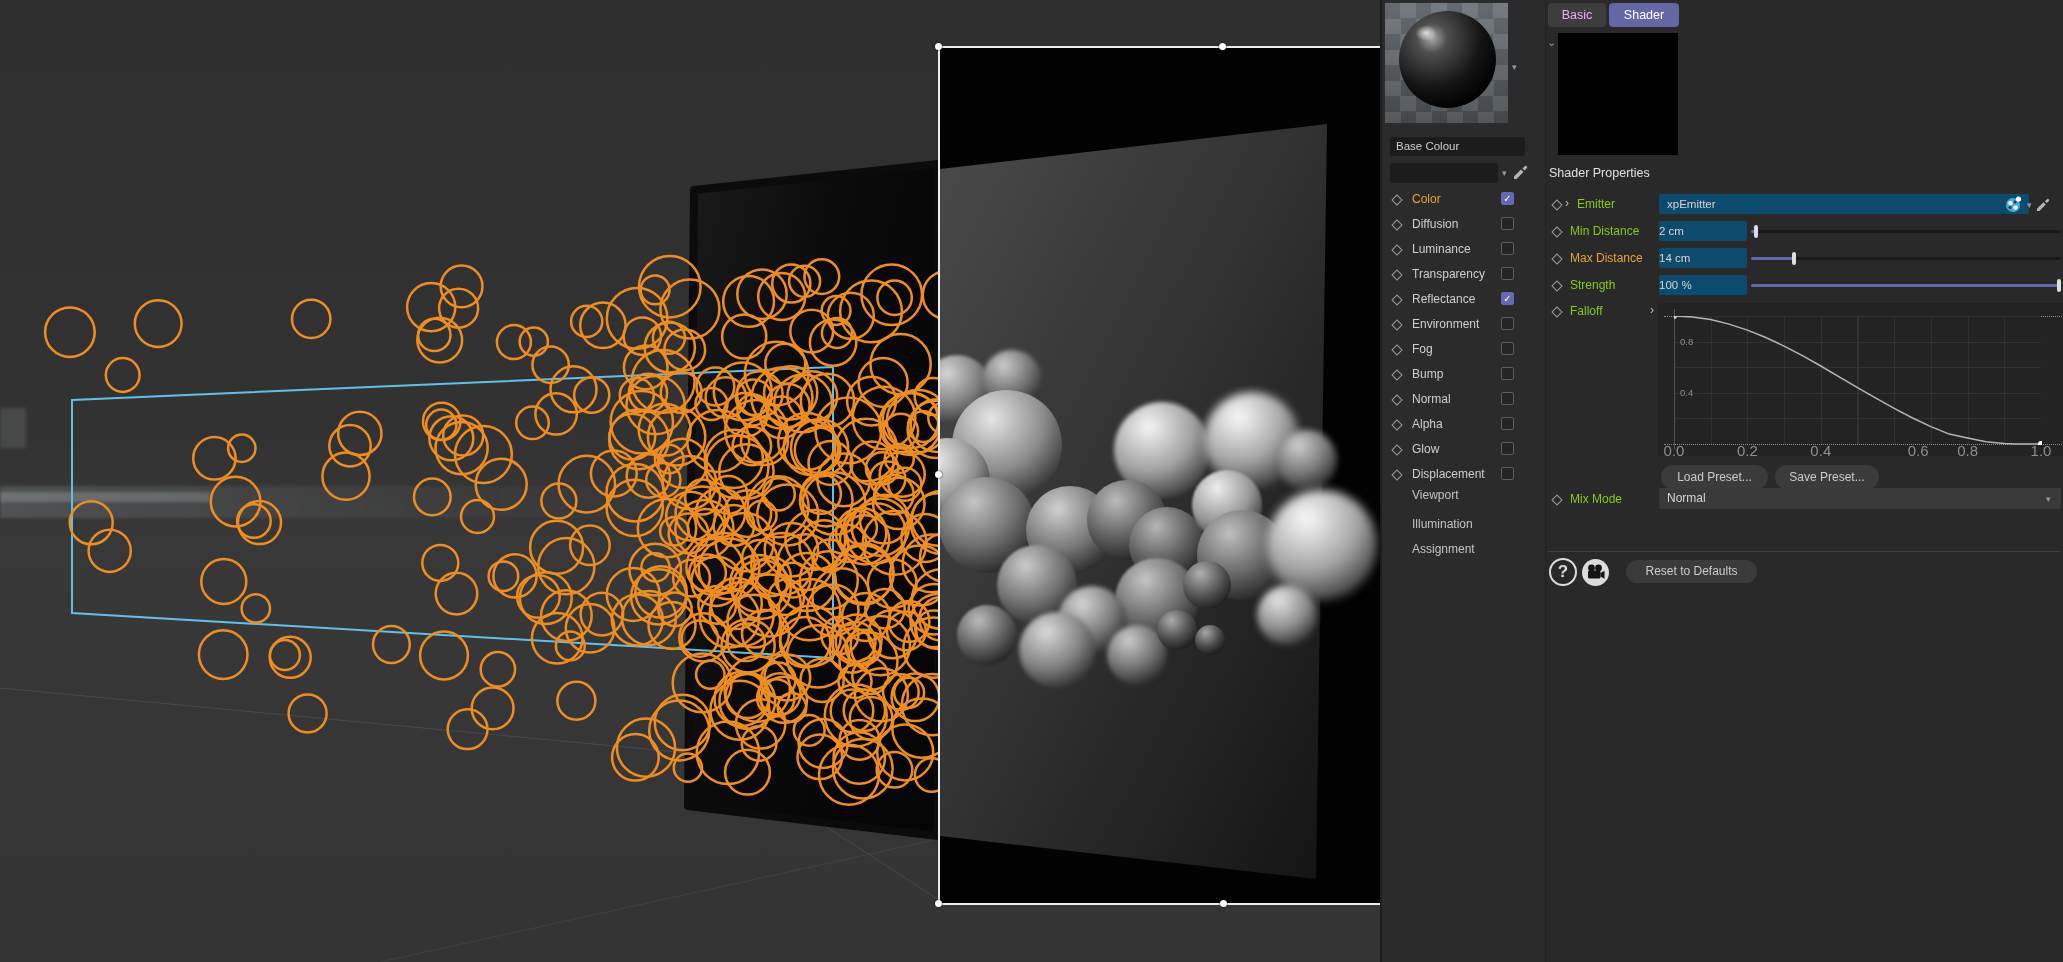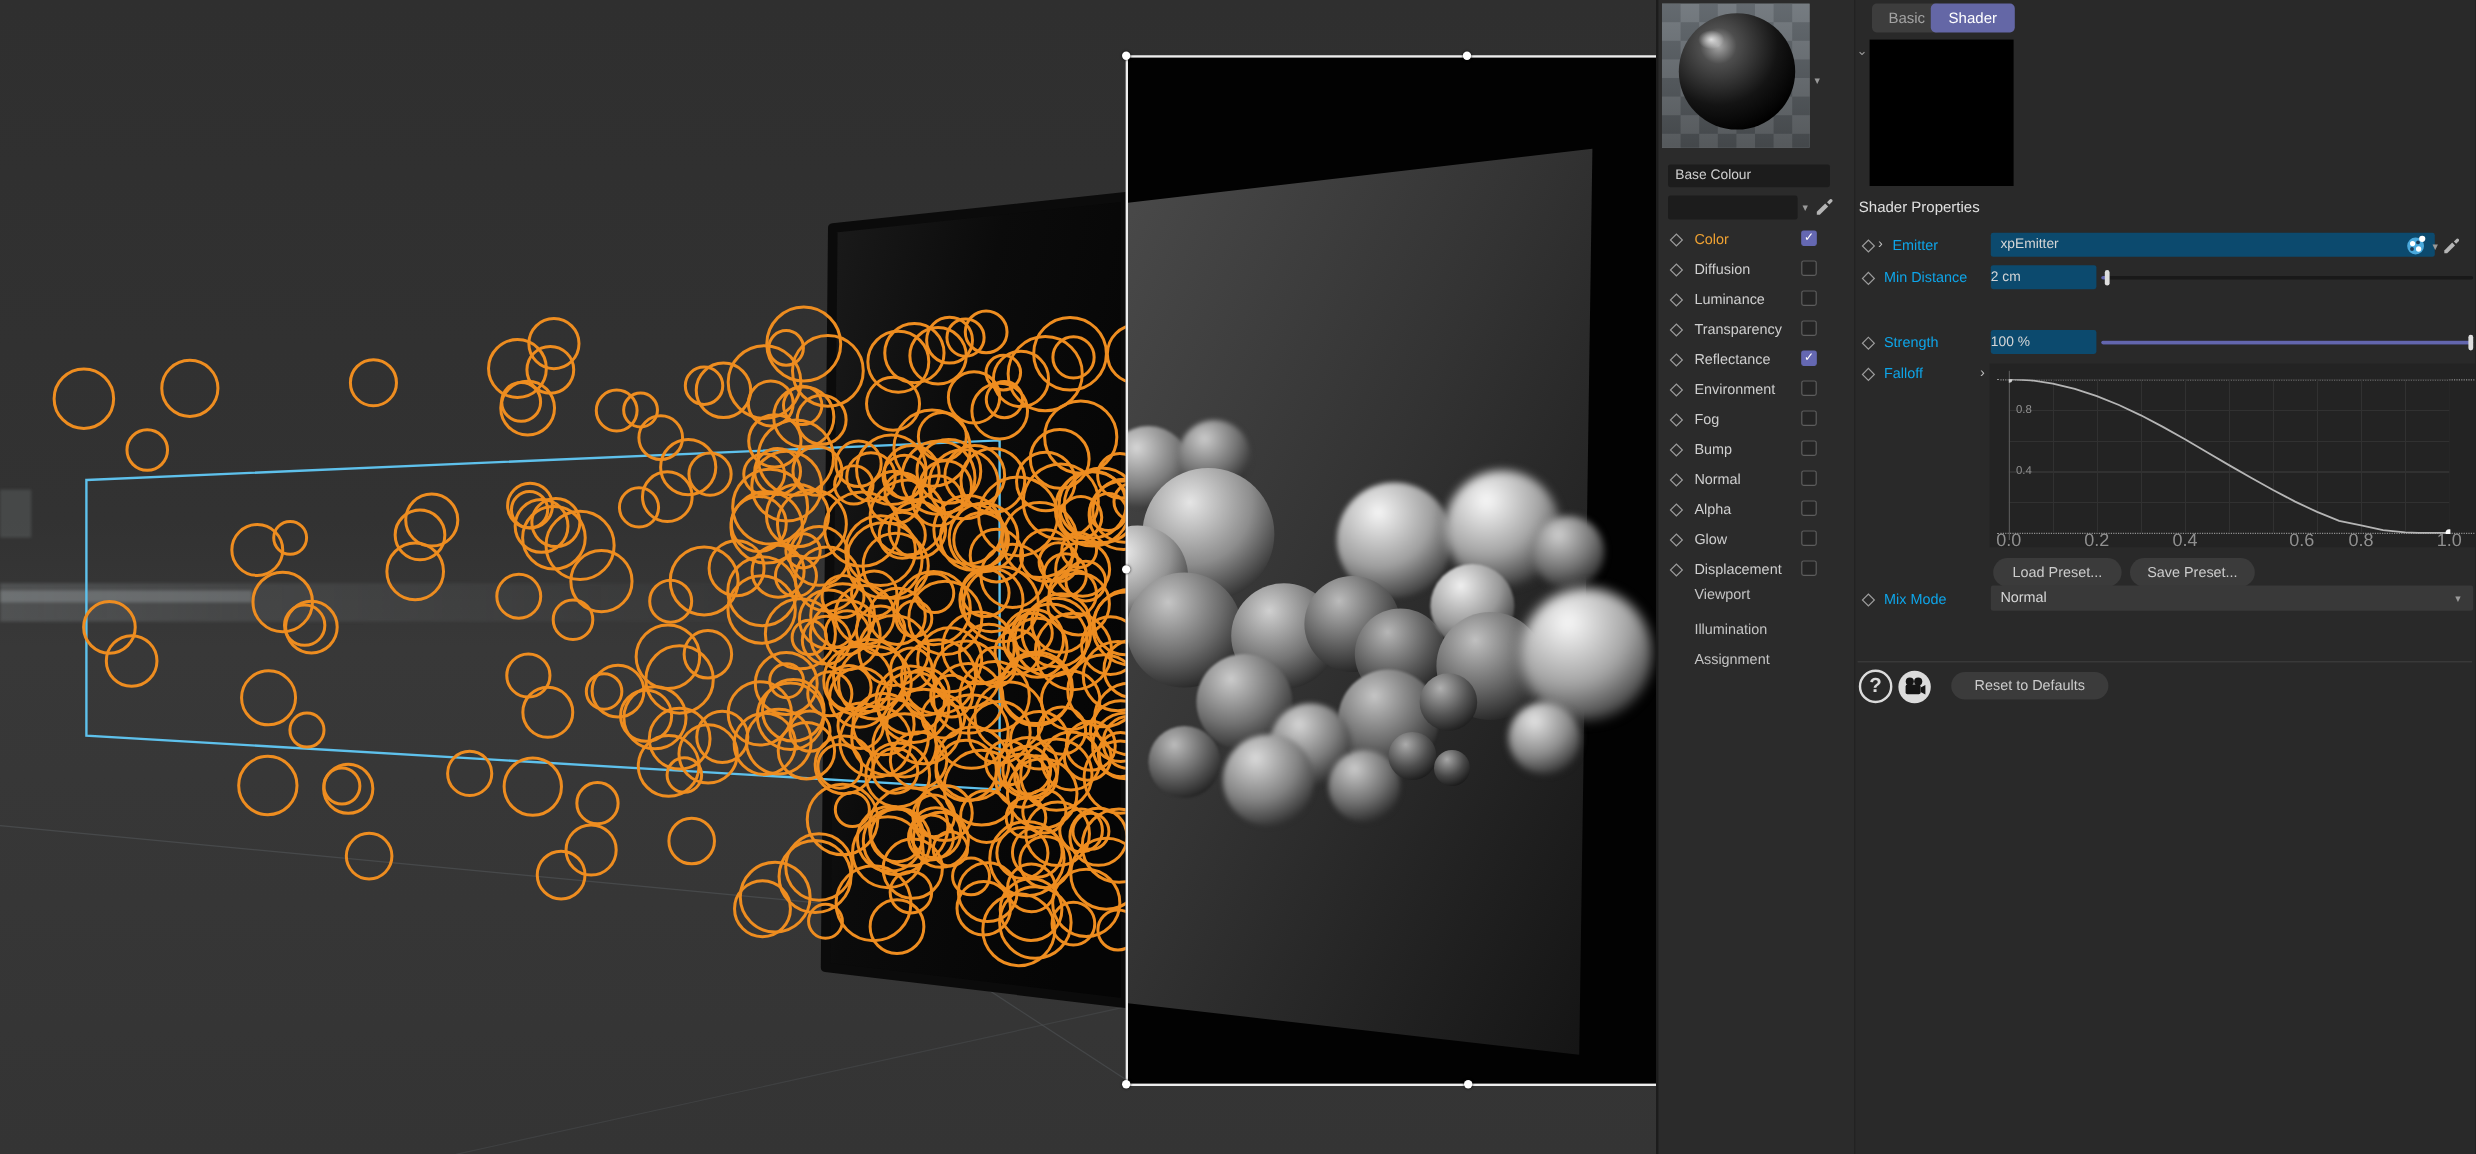--- a/index.html
+++ b/index.html
@@ -39,28 +39,28 @@
   .chan-label{position:absolute;left:30px;top:5px;font-size:12px;color:#cfcfcf;white-space:nowrap;}
   .chan-label.hl{color:#f0a232;}
   .chan-box{position:absolute;left:119px;top:5px;width:13px;height:13px;border-radius:2px;background:#242424;border:1px solid #5d5d5d;box-sizing:border-box;
             font-size:10px;line-height:11px;text-align:center;color:#fff;}
   .chan-box.on{background:#6568b2;border-color:#6568b2;}
   .sect-label{position:absolute;left:30px;font-size:12px;color:#c4c4c4;}
 
   
   #props-panel{left:1545px;top:0;width:518px;height:962px;background:#292929;border-left:1px solid #222;box-sizing:border-box;}
   .tab{position:absolute;top:3px;height:24px;border-radius:4px;font-size:12.5px;text-align:center;line-height:24px;}
-  .tab.basic{left:14px;width:58px;background:#3d3d3d;color:#a3a3a3;}
+  .tab.basic{left:2px;width:58px;background:#3d3d3d;color:#f0abfc;}
   .tab.shader{left:63px;width:70px;background:#6467a6;color:#fff;}
   #shader-preview{left:12px;top:33px;width:120px;height:122px;background:#000;}
   #preview-chevron{left:1px;top:36px;color:#9a9a9a;font-size:11px;}
   #props-heading{left:3px;top:166px;font-size:12.5px;color:#e0e0e0;}
   .prow{position:absolute;left:0;width:518px;height:27px;}
   .pdiamond{position:absolute;left:7px;top:10px;width:6px;height:6px;border:1px solid #9c9c9c;transform:rotate(45deg);}
-  .plabel{position:absolute;left:24px;top:6px;font-size:12px;color:#0ea5e9;white-space:nowrap;}
+  .plabel{position:absolute;left:24px;top:6px;font-size:12px;color:#84cc16;white-space:nowrap;}
   .plabel.hl{color:#f0a232;}
   .pexp{position:absolute;color:#bdbdbd;font-size:12px;top:5px;}
   .pfield{position:absolute;background:#0c4a6e;border-radius:2px;color:#d6d6d6;font-size:11.5px;height:20px;line-height:20px;box-sizing:border-box;top:3px;}
   .pfield.val{left:113px;width:88px;text-align:left;}
   .slider{position:absolute;left:205px;top:12px;width:310px;height:3px;background:#191919;border-radius:2px;}
   .slider .fill{position:absolute;left:0;top:0;height:3px;background:#6366ae;border-radius:2px;}
   .slider .knob{position:absolute;top:-5px;width:4px;height:13px;background:#dedede;border-radius:2px;}
   #falloff-plot{left:112px;top:303px;width:406px;height:153px;background:#232323;}
   #plot-inner{position:absolute;left:16px;top:13px;width:367px;height:128px;
      background-image:repeating-linear-gradient(to right,#313131 0 1px,transparent 1px 36.7px),
@@ -583,20 +583,29 @@
 
     <div class="prow" style="top:218px;">
       <div class="pdiamond"></div>
       <div class="plabel">Min Distance</div>
       <div class="pfield val">2 cm</div>
       <div class="slider">
         <div class="fill" style="width: 4.65px;"></div>
           <div class="knob" style="left: 2.65px;"></div>
       </div>
     </div>
+    <div class="prow" style="top:245px;">
+      <div class="pdiamond"></div>
+      <div class="plabel hl">Max Distance</div>
+      <div class="pfield val">14 cm</div>
+      <div class="slider">
+        <div class="fill" style="width: 43.4px;"></div>
+          <div class="knob" style="left: 41.4px;"></div>
+      </div>
+    </div>
     <div class="prow" style="top:272px;">
       <div class="pdiamond"></div>
       <div class="plabel">Strength</div>
       <div class="pfield val">100 %</div>
       <div class="slider">
         <div class="fill" style="width: 310px;"></div>
           <div class="knob" style="left: 306px;"></div>
       </div>
     </div>
 

